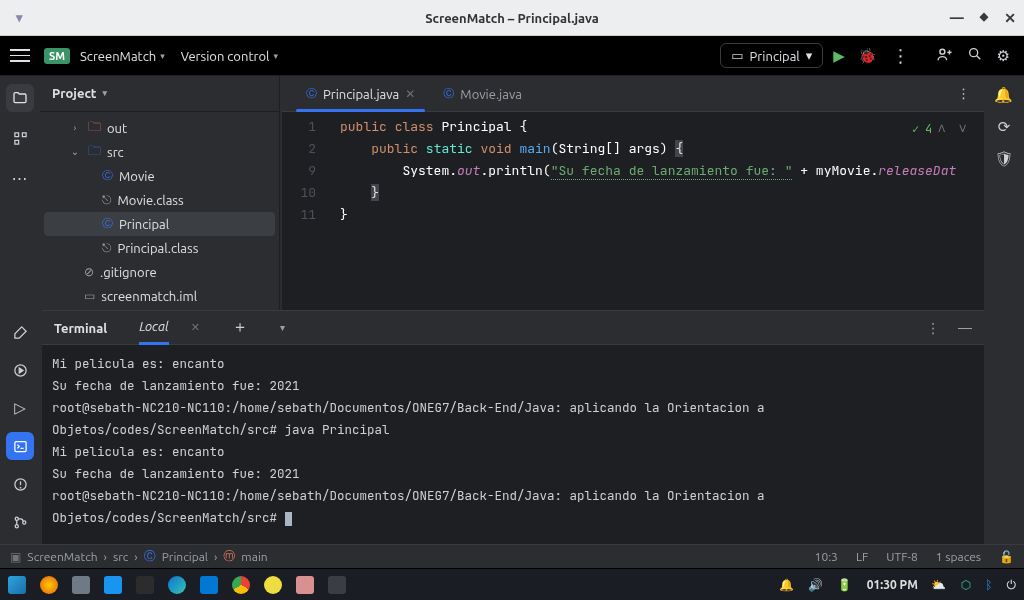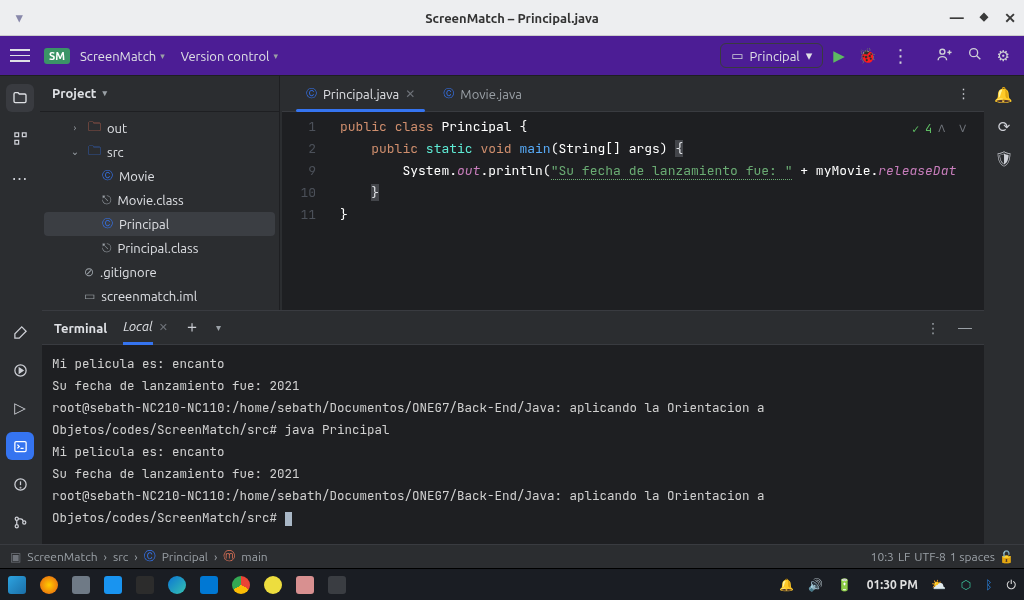--- a/index.html
+++ b/index.html
@@ -1,21 +1,21 @@
 <!DOCTYPE html>
 <html><head>
 <meta charset="utf-8">
 <style>
 * { margin: 0; padding: 0; box-sizing: border-box; }
 body { width: 1024px; height: 600px; overflow: hidden; font-family: "Segoe UI", "Ubuntu", sans-serif; background: #2b2d30; color: #dfe1e5; font-size: 13px; display: flex; flex-direction: column; }
 .titlebar { height: 36px; background: #edeef0; display: flex; align-items: center; justify-content: center; position: relative; color: #333; font-size: 13px; font-weight: 600; border-bottom: 1px solid #ccc; }
 .titlebar .titlebar-chev { position: absolute; left: 16px; color: #88a; }
 .titlebar .win-controls { position: absolute; right: 8px; display: flex; gap: 16px; color: #3a3a3a; font-size: 14px; }
 .win-controls span { cursor: pointer; }
-.toolbar { height: 40px; background: #4c1d95; display: flex; align-items: center; padding: 16px 10px; border-bottom: 1px solid #1e1f22; }
+.toolbar { height: 40px; background: #000000; display: flex; align-items: center; padding: 16px 10px; border-bottom: 1px solid #1e1f22; }
 .hamburger { width: 20px; height: 20px; display: flex; flex-direction: column; justify-content: center; gap: 4px; margin-right: 14px; cursor: pointer; }
 .hamburger div { height: 1.5px; background: #dfe1e5; }
 .badge-sm { background: #3b9467; color: #fff; font-size: 11px; font-weight: 700; padding: 2px 5px; border-radius: 3px; margin-right: 6px; }
 .tb-item { display: flex; align-items: center; gap: 4px; cursor: pointer; color: #dfe1e5; margin-right: 16px; }
 .tb-item .chev { font-size: 9px; color: #9aa0a6; }
 .spacer { flex: 1; }
 .run-config { display: flex; align-items: center; gap: 6px; border: 1px solid #393b40; border-radius: 6px; padding: 4px 10px; margin-right: 10px; cursor: pointer; }
 .run-config .box-icon { color: #ced0d6; font-size: 13px; }
 .play-btn { color: #5dbb62; font-size: 15px; margin-right: 14px; cursor: pointer; }
 .debug-btn, .more-btn, .user-btn, .search-btn, .gear-btn { color: #ced0d6; font-size: 15px; margin-right: 14px; cursor: pointer; }
@@ -57,35 +57,35 @@
 .kw-str { color: #6aab73; border-bottom: 1px dotted #6aab73; }
 .kw-field { color: #c77dbb; font-style: italic; }
 .kw-obj { color: #ffffff; }
 .kw-out { font-style: italic; color: #c77dbb; }
 .kw-brace { background: #43454a; }
 .inspect-badge { position: absolute; top: 6px; right: 14px; color: #5dbb62; font-size: 12px; display: flex; align-items: center; gap: 6px; }
 .inspect-badge .arrows { color: #6f737a; letter-spacing: 4px; font-size: 10px; }
 .right-gutter { width: 40px; background: #2b2d30; display: flex; flex-direction: column; align-items: center; padding-top: 10px; gap: 14px; }
 .right-gutter .rg-ico { color: #ced0d6; font-size: 15px; cursor: pointer; }
 .terminal-panel { height: 234px; background: #1e1f22; border-top: 1px solid #393b40; display: flex; flex-direction: column; margin-left: 2px; }
-.term-header { height: 34px; display: flex; align-items: center; padding: 0 12px; gap: 16px; background: #2b2d30; border-bottom: 1px solid #393b40; }
+.term-header { height: 34px; display: flex; align-items: center; padding: 0 12px; gap: 32px; background: #2b2d30; border-bottom: 1px solid #393b40; }
 .term-tab { font-weight: 600; cursor: pointer; }
 .term-tab.sub { font-weight: 400; position: relative; padding-bottom: 4px; font-style: italic; }
 .term-tab.sub::after { content: ""; position: absolute; left: 0; right: 0; bottom: -8px; height: 3px; background: #3574f0; }
 .term-header .small-x { color: #6f737a; font-size: 11px; margin-left: -10px; }
 .term-header .plus { color: #ced0d6; font-size: 16px; cursor: pointer; }
 .term-header .term-chev { color: #9aa0a6; font-size: 10px; cursor: pointer; }
 .term-header .right-ctrls { margin-left: auto; display: flex; gap: 18px; color: #9aa0a6; font-size: 14px; }
 .term-body { flex: 1; padding: 8px 10px; font-family: "JetBrains Mono","Consolas",monospace; font-size: 12.5px; line-height: 22px; color: #d0d0d0; white-space: pre-wrap; overflow: hidden; }
 .cursor-block { display:inline-block; width:7px; height:14px; background:#a9b7c6; vertical-align:middle; }
 .statusbar { height: 24px; background: #2b2d30; border-top: 1px solid #393b40; display: flex; align-items: center; padding: 0 10px; font-size: 12px; color: #9aa0a6; gap: 8px; }
 .breadcrumb { display: flex; align-items: center; gap: 6px; }
 .crumb-ico { color: #3574f0; }
 .crumb-ico.m { color: #dd7156; }
-.statusbar .sb-right { margin-left: auto; display: flex; gap: 4px; align-items: center; }
+.statusbar .sb-right { margin-left: auto; display: flex; gap: 18px; align-items: center; }
 .taskbar { height: 32px; background: #1a1d23; display: flex; align-items: center; padding: 0 8px; gap: 14px; color: #e0e0e0; border-top: 1px solid #000; }
 .tb-ico { width: 18px; height: 18px; border-radius: 3px; display: inline-block; cursor: pointer; }
 .taskbar .tray { margin-left: auto; display: flex; align-items: center; gap: 14px; font-size: 12px; }
 .taskbar .tray .clock { font-weight: 600; }
 </style>
 </head>
 <body>
 
 <div class="titlebar">
   <span class="titlebar-chev">▾</span>

